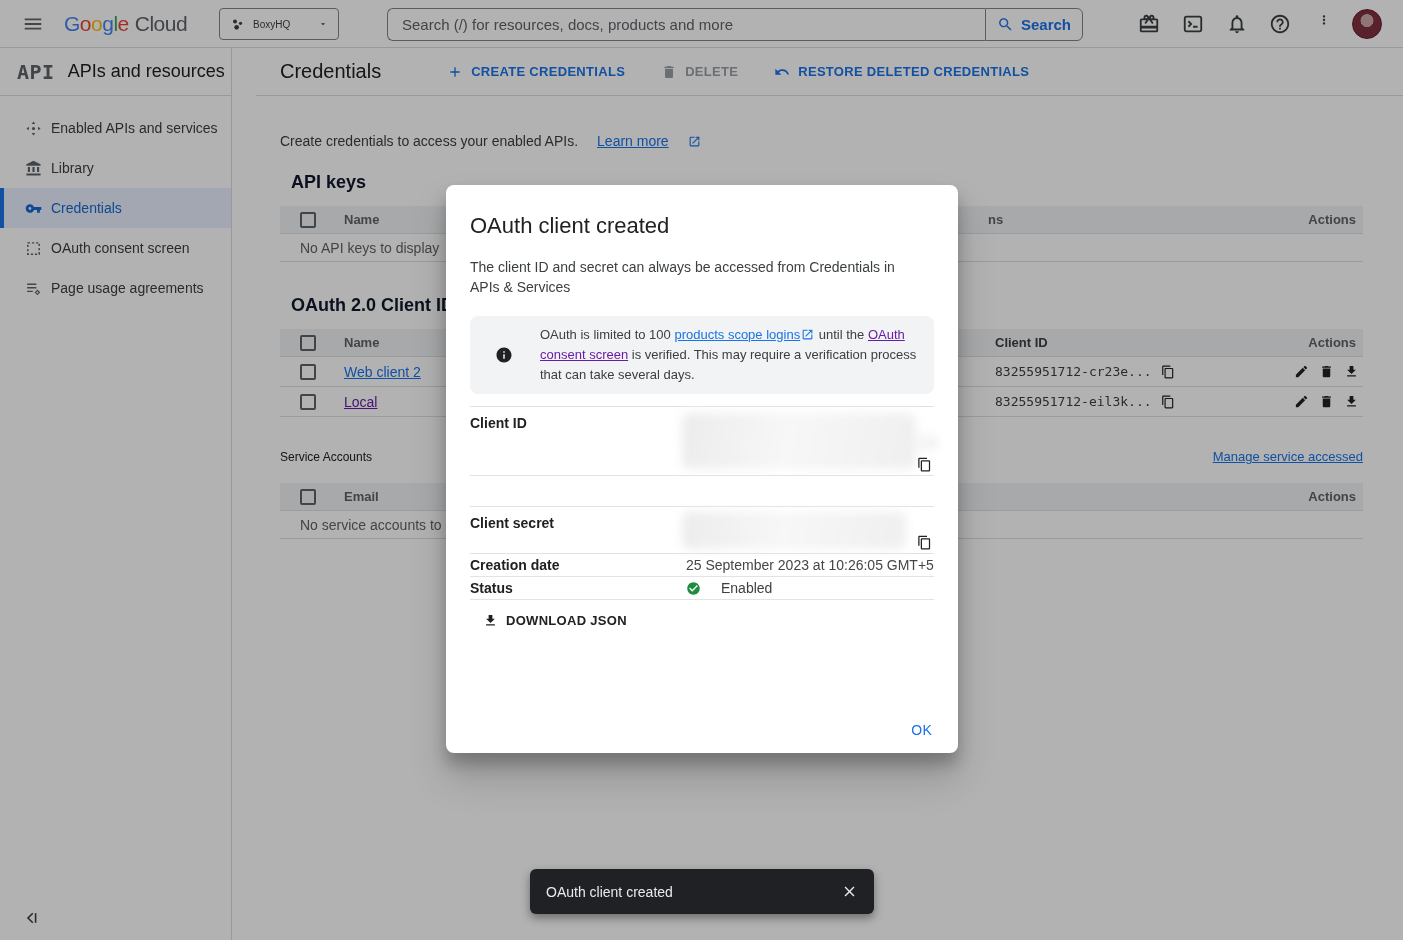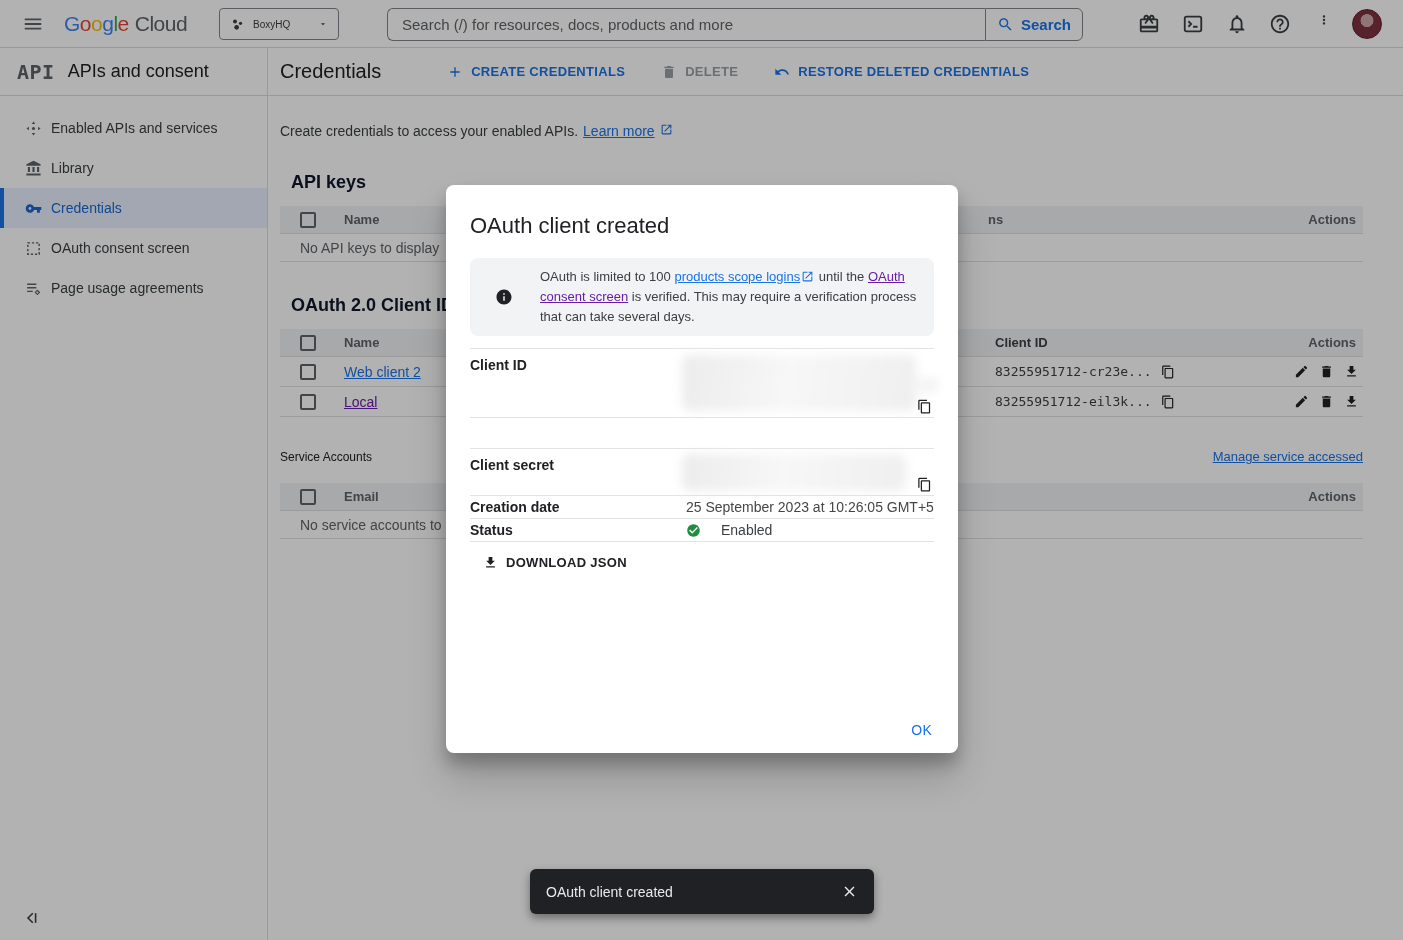--- a/index.html
+++ b/index.html
@@ -28,21 +28,21 @@
   .searchfield .ph { font-size:15px; color:#5f6368; }
   .searchbtn { width:98px; border:1px solid #80868b; border-radius:0 6px 6px 0; background:#fff;
                display:flex; align-items:center; justify-content:center; gap:7px; cursor:pointer; }
   .searchbtn span { color:#1a73e8; font-size:15px; font-weight:600; }
   .tb-icon { position:absolute; top:13px; width:22px; height:22px; color:#3c4043; cursor:pointer; }
   .avatar { position:absolute; left:1352px; top:9px; width:30px; height:30px; border-radius:50%;
             background:radial-gradient(circle at 50% 38%, #caa 0 28%, #803040 30% 100%);
             border:1px solid #5f1f2d; cursor:pointer; }
 
   
-  .sidebar { position:absolute; top:48px; left:0; width:268px; height:892px; background:#fff;
+  .sidebar { position:absolute; top:48px; left:0; width:232px; height:892px; background:#fff;
              border-right:1px solid #dadce0; z-index:1; }
   .sb-header { height:48px; border-bottom:1px solid #dadce0; display:flex; align-items:center;
                padding-left:17px; gap:13px; }
   .api-glyph { font-family:"DejaVu Sans Mono", monospace; font-weight:bold; font-size:20px;
                color:#5f6368; letter-spacing:0.5px; }
   .sb-title { font-size:18px; color:#202124; }
   .nav { padding-top:12px; }
   .nav-item { height:40px; display:flex; align-items:center; padding-left:25px; gap:9px;
               font-size:14px; color:#3c4043; position:relative; cursor:pointer; }
   .nav-item .nicon { width:17px; height:17px; color:#5f6368; flex:none; }
@@ -55,21 +55,21 @@
   .content { position:absolute; top:48px; left:256px; width:1147px; height:892px; background:#fff; }
   .page-header { height:48px; border-bottom:1px solid #dadce0; display:flex; align-items:center; padding-left:24px; }
   .page-title { font-size:20px; color:#202124; margin-right:66px; }
   .toolbar { display:flex; align-items:center; gap:36px; }
   .tb-btn { display:flex; align-items:center; gap:8px; font-size:13px; font-weight:600;
             letter-spacing:.3px; cursor:pointer; }
   .tb-btn.blue { color:#1a73e8; }
   .tb-btn.gray { color:#9aa0a6; }
   .tb-btn svg { width:16px; height:16px; }
 
-  .desc { position:absolute; left:24px; top:75px; font-size:14px; color:#3c4043; display:flex; gap:5px; }
+  .desc { position:absolute; left:24px; top:85px; font-size:14px; color:#3c4043; display:flex; gap:19px; align-items:center; }
   .link { color:#1a73e8; text-decoration:underline; cursor:pointer; }
   .ext-ic { width:13px; height:13px; color:#1a73e8; }
 
   .section-title { position:absolute; left:35px; font-size:18px; color:#0f172a; }
   .tbl { position:absolute; left:24px; width:1083px; }
   .thead { height:28px; background:#f1f3f4; display:flex; align-items:center; position:relative;
            font-size:13px; font-weight:600; color:#5f6368; border-bottom:1px solid #e0e0e0; }
   .trow { height:28px; display:flex; align-items:center; position:relative;
           font-size:14px; color:#5f6368; border-bottom:1px solid #e0e0e0; }
   .trow.data { height:30px; color:#3c4043; }
@@ -208,21 +208,21 @@
       <svg viewBox="0 0 24 24" fill="currentColor">
           <path d="M12 8c1.1 0 2-.9 2-2s-.9-2-2-2-2 .9-2 2 .9 2 2 2zm0 2c-1.1 0-2 .9-2 2s.9 2 2 2 2-.9 2-2-.9-2-2-2zm0 6c-1.1 0-2 .9-2 2s.9 2 2 2 2-.9 2-2-.9-2-2-2z"></path>
         </svg>
     </span>
     <span class="avatar"></span>
   </header>
 
   <aside class="sidebar">
     <div class="sb-header">
       <span class="api-glyph">API</span>
-      <span class="sb-title">APIs and consent</span>
+      <span class="sb-title">APIs and resources</span>
     </div>
     <nav class="nav">
       <div class="nav-item">
         <span class="nicon">
           <svg viewBox="0 0 24 24" fill="currentColor">
               <path d="M12 2l2.5 3.5h-5L12 2zM12 22l-2.5-3.5h5L12 22zM2 12l3.5-2.5v5L2 12zM22 12l-3.5 2.5v-5L22 12z"></path>
               <circle cx="12" cy="12" r="2.2"></circle>
             </svg>
         </span>
         <span>Enabled APIs and services</span>
@@ -384,20 +384,21 @@
         <span class="empty-cell">No service accounts to display</span>
       </div>
     </div>
   </main>
 
   <div class="scrim"></div>
 
   <div class="dialog">
     <div class="dlg-inner">
       <h1 class="dlg-title">OAuth client created</h1>
+      <p class="dlg-sub">The client ID and secret can always be accessed from Credentials in APIs &amp; Services</p>
 
       <div class="notice">
         <svg class="notice-ic" viewBox="0 0 24 24" fill="currentColor">
             <path d="M12 2C6.48 2 2 6.48 2 12s4.48 10 10 10 10-4.48 10-10S17.52 2 12 2zm1 15h-2v-6h2v6zm0-8h-2V7h2v2z"></path>
           </svg>
         <span class="notice-text"><span>OAuth is limited to 100 </span><span class="link">products scope logins</span><svg class="ext-ic" width="12" height="12" viewBox="0 0 24 24" fill="currentColor">
               <path d="M19 19H5V5h7V3H5c-1.11 0-2 .9-2 2v14c0 1.1.89 2 2 2h14c1.1 0 2-.9 2-2v-7h-2v7zM14 3v2h3.59l-9.83 9.83 1.41 1.41L19 6.41V10h2V3h-7z"></path>
             </svg><span> until the </span><span class="vlink">OAuth consent screen</span><span> is verified. This may require a verification process that can take several days.</span></span>
       </div>
 

